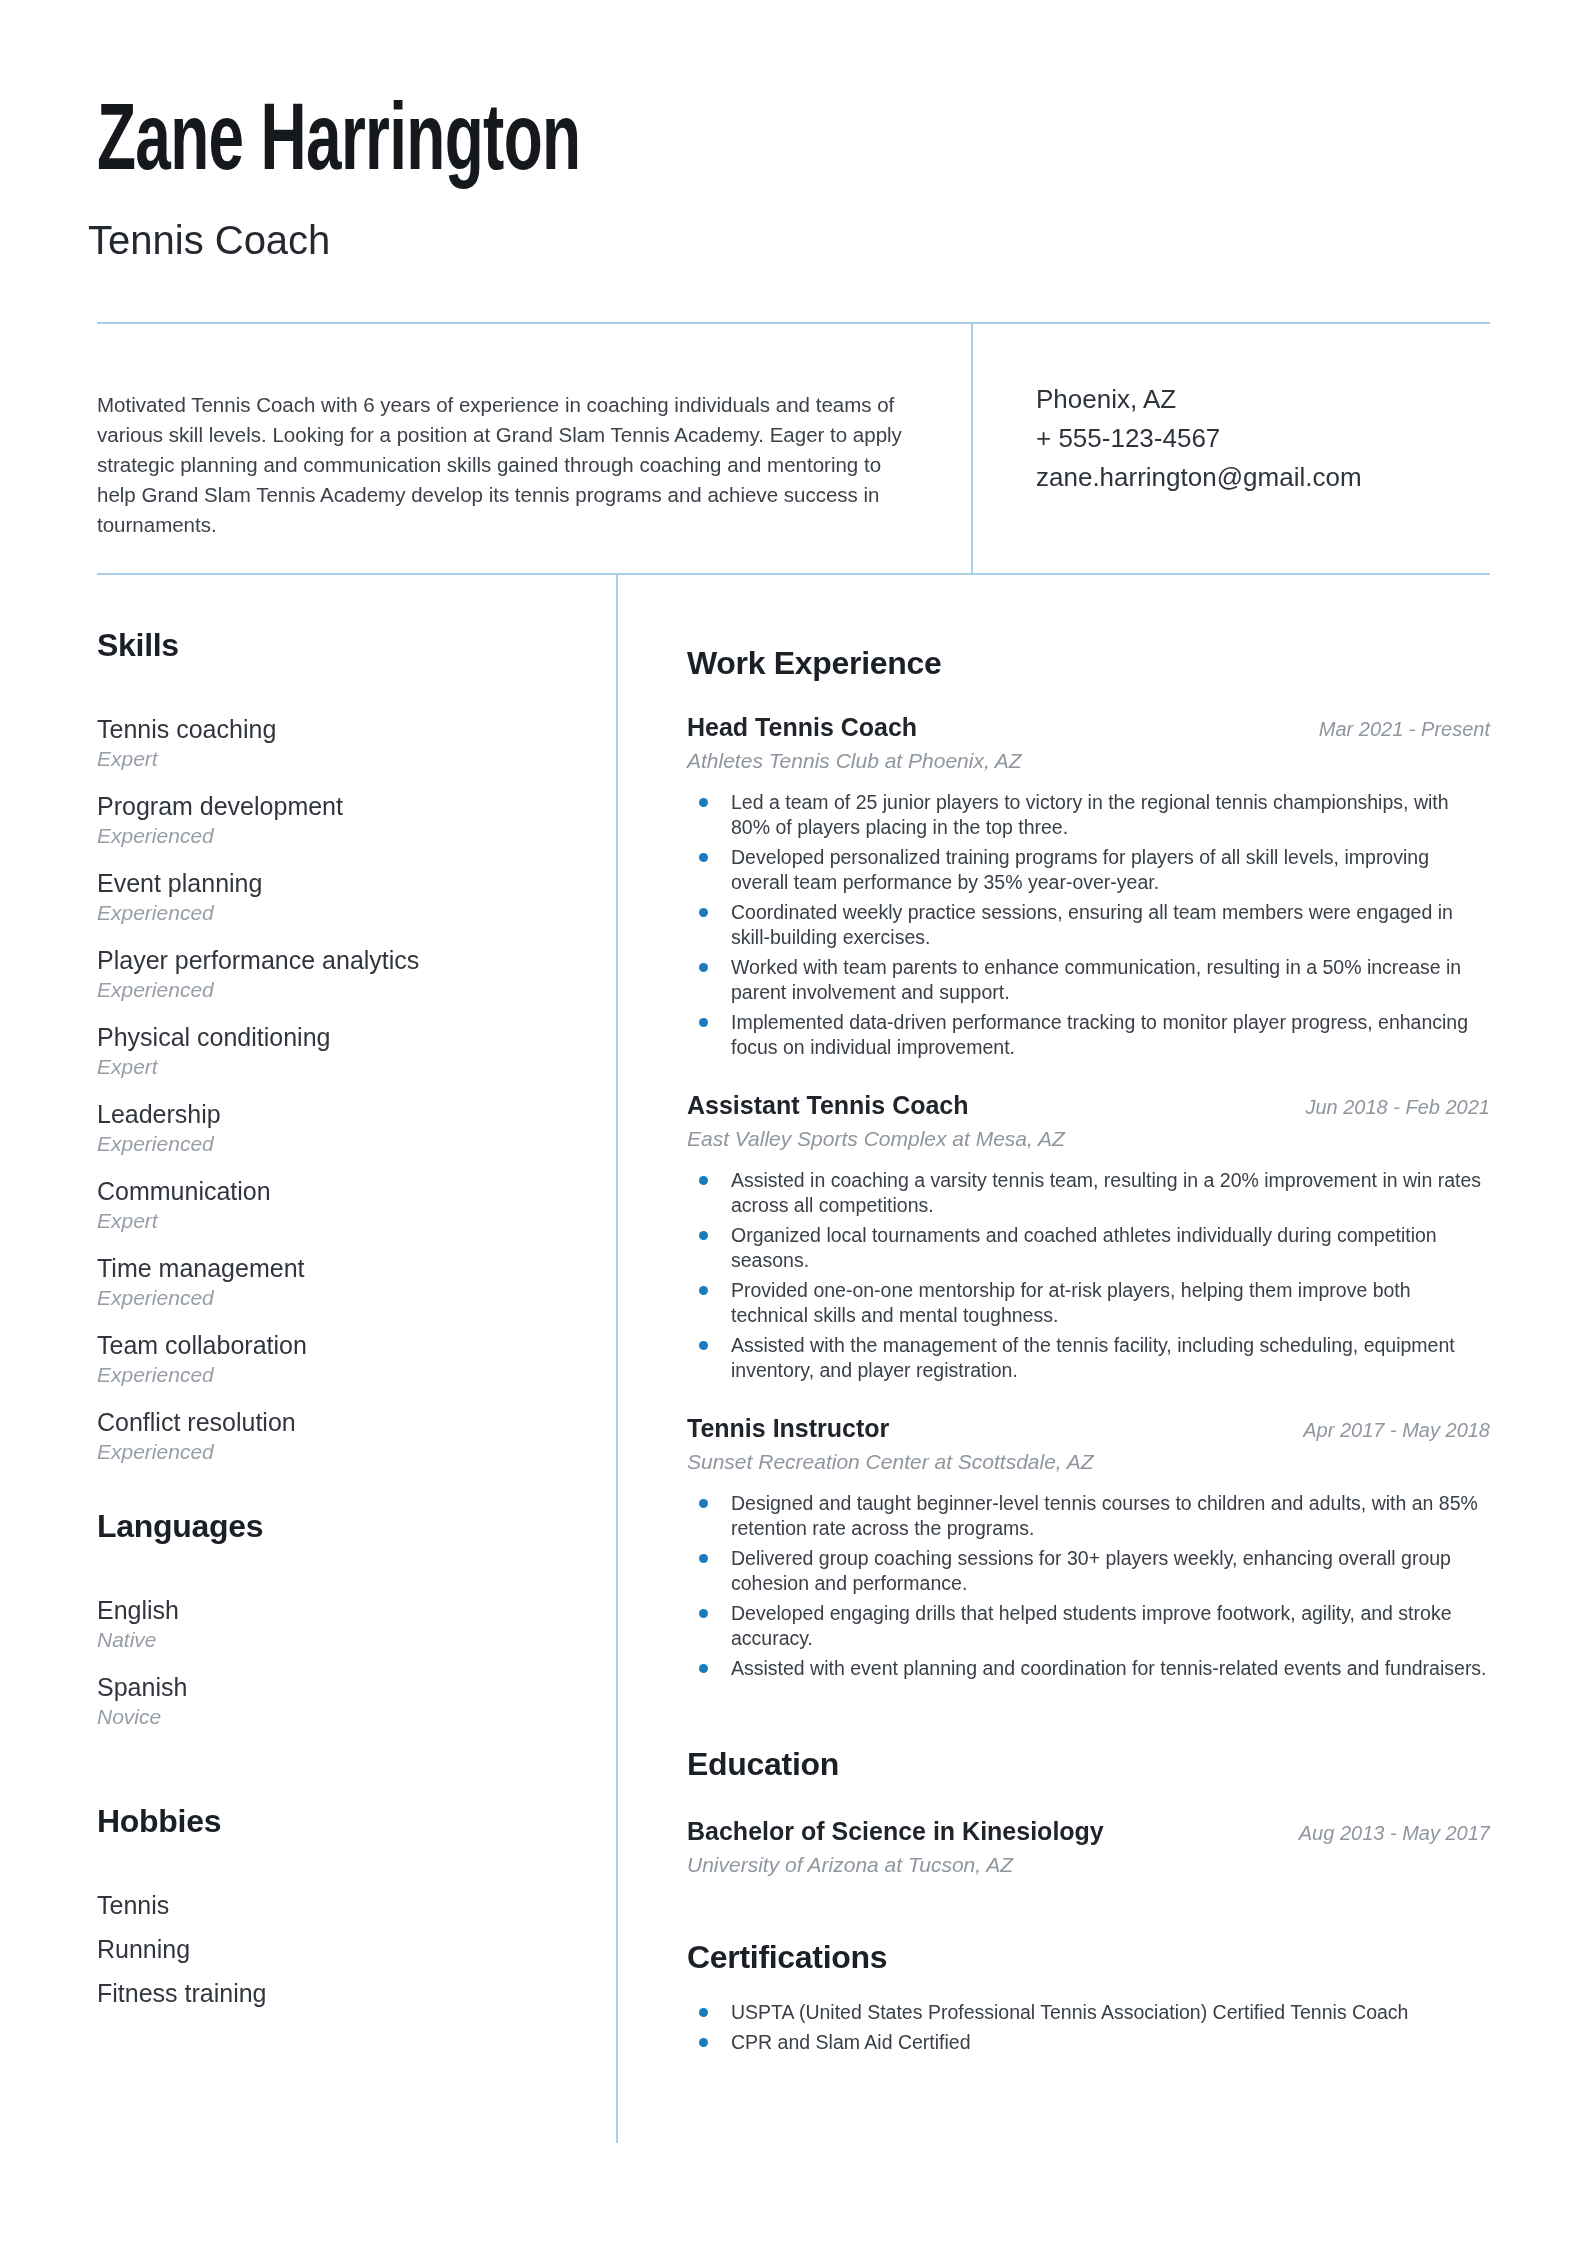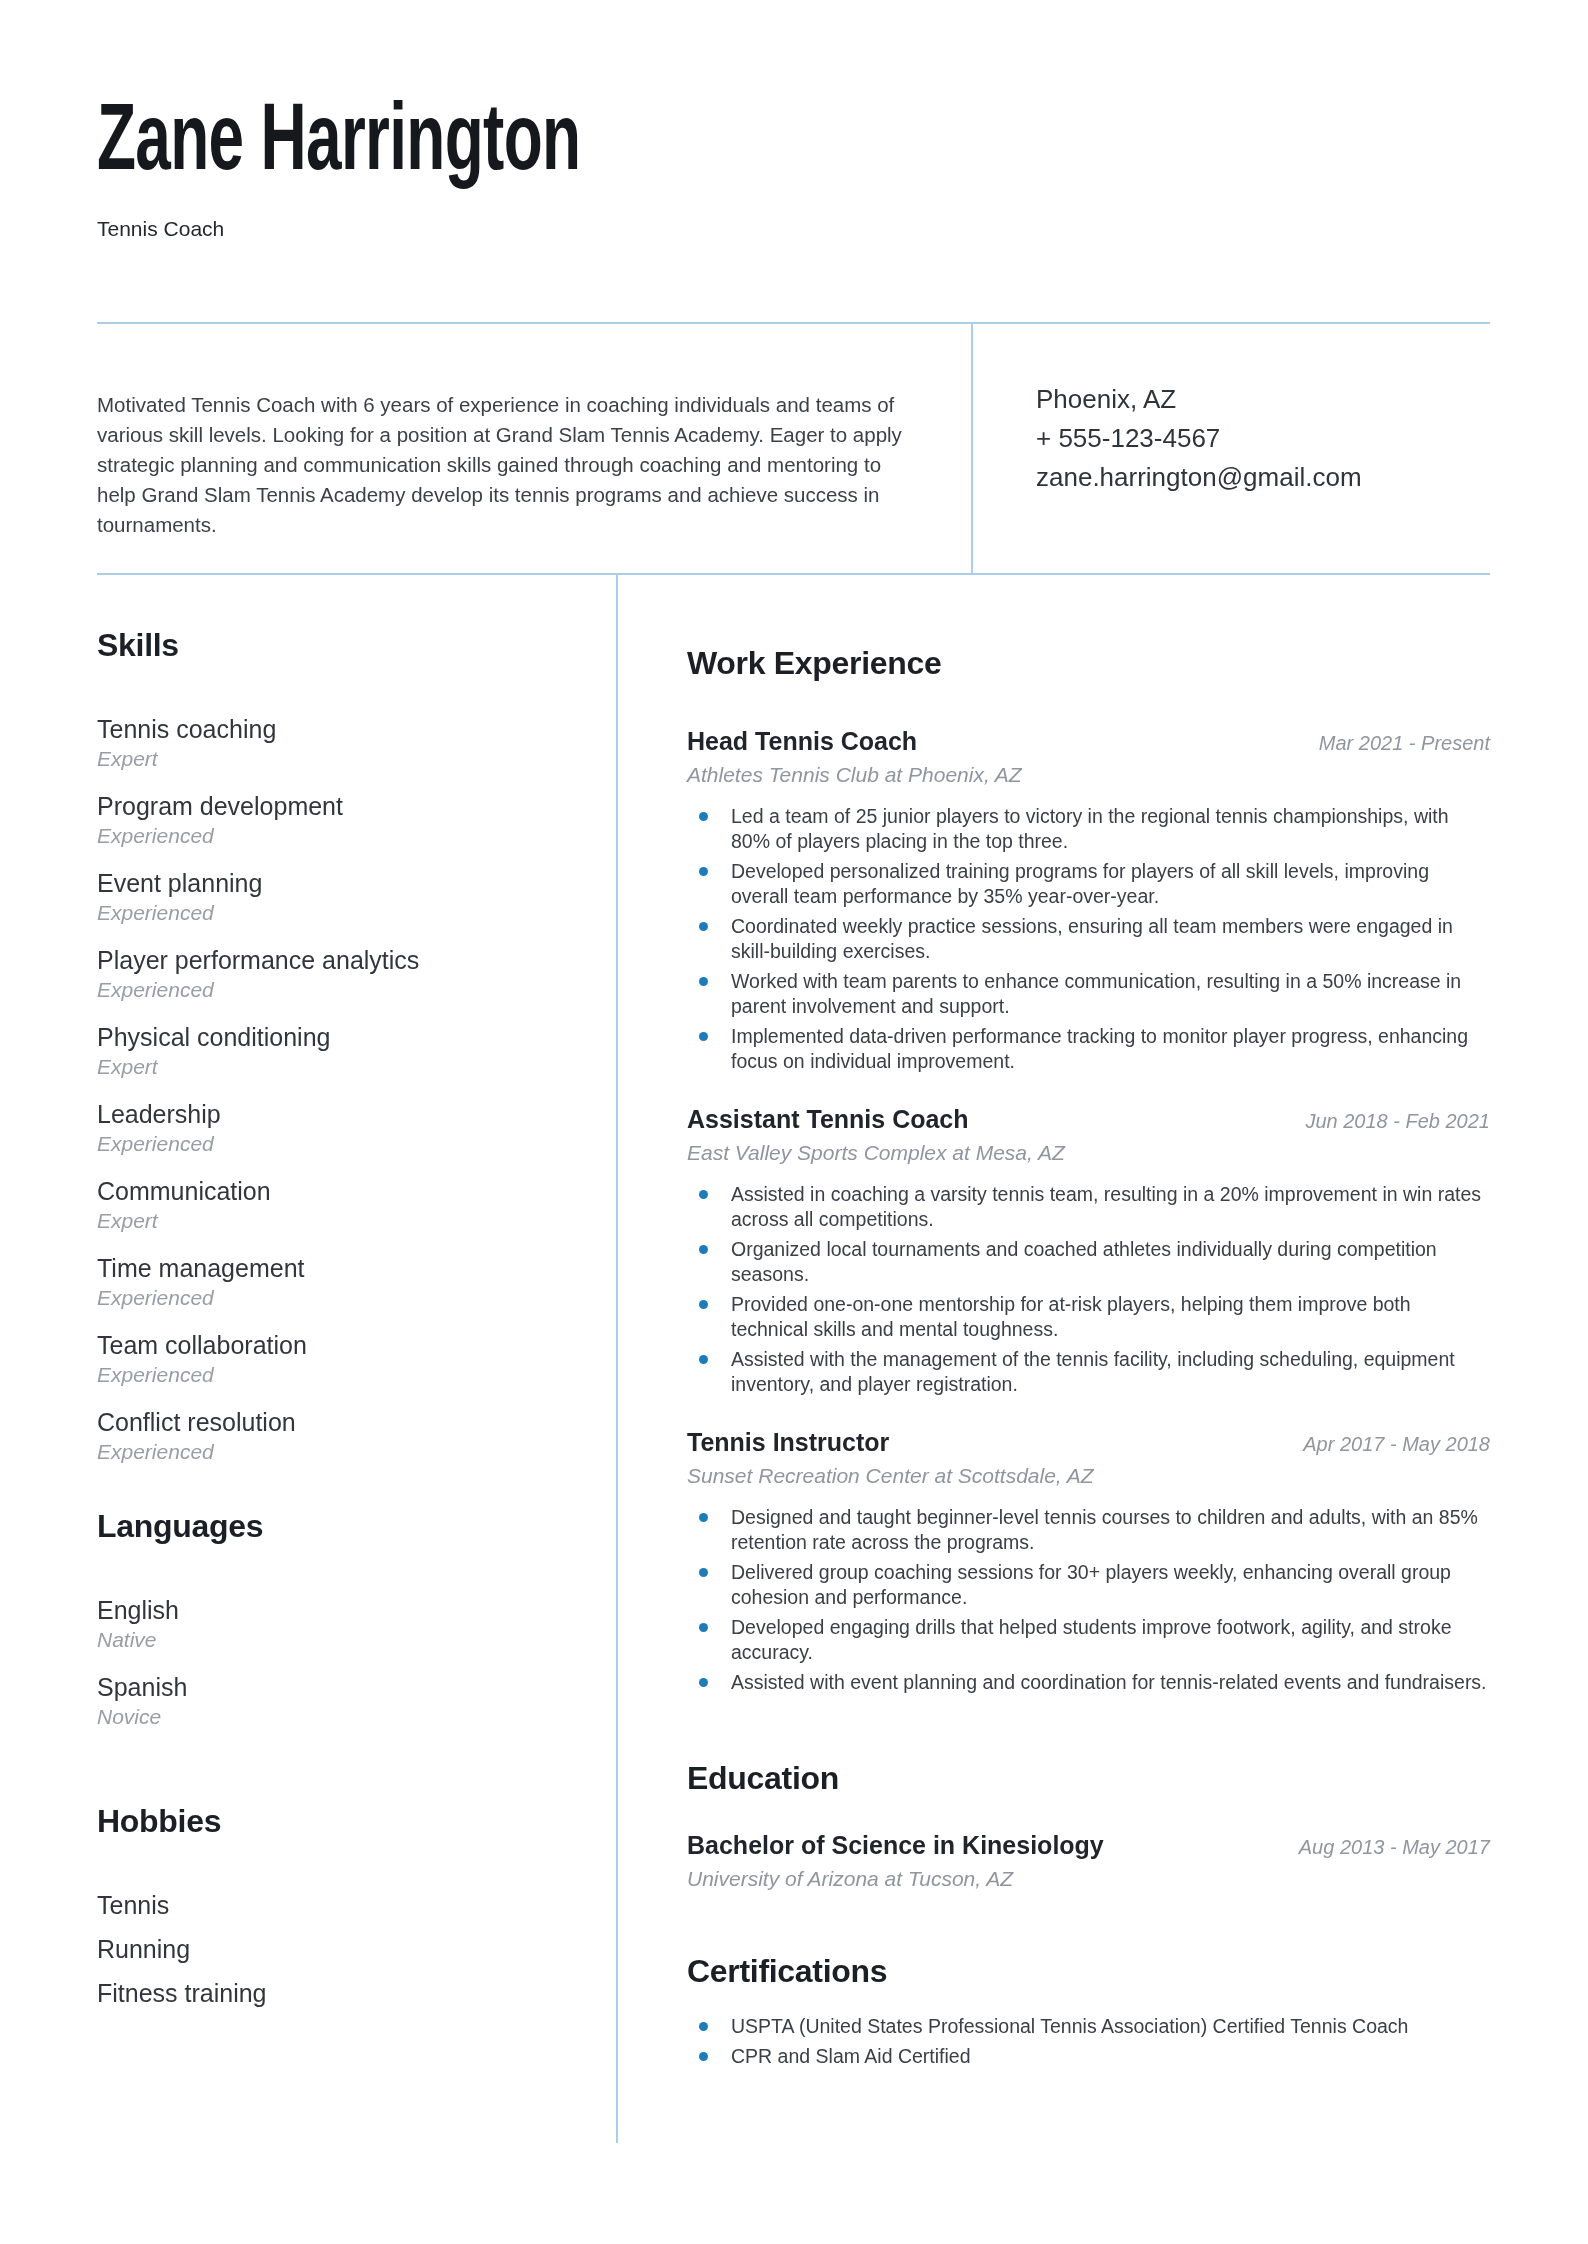--- a/index.html
+++ b/index.html
@@ -7,21 +7,21 @@
   .page {
     position:relative; width:1588px; height:2244px; background:#fff;
     font-family:"Liberation Sans", sans-serif; color:#3a4048; overflow:hidden;
   }
   
   .name {
     position:absolute; left:97px; top:90px; font-size:94px; font-weight:700;
     color:#15181d; letter-spacing:-1px; line-height:1; white-space:nowrap;
     transform:scaleX(0.68); transform-origin:0 0;
   }
-  .subtitle { position:absolute; left:97px; top:216px; font-size:21px; color:#24282f; line-height:1.2; }
+  .subtitle { position:absolute; left:88px; top:216px; font-size:40px; color:#24282f; line-height:1.2; }
   
   .rule { position:absolute; left:97px; width:1393px; height:2px; }
   .rule-top { top:322px; }
   .rule-mid { top:573px; }
   .vdiv { position:absolute; width:2px; }
   .vdiv-header { left:971px; top:324px; height:249px; }
   .vdiv-main   { left:616px; top:575px; height:1568px; }
   
   .summary {
     position:absolute; left:97px; top:390px; width:805px;
@@ -29,21 +29,21 @@
   }
   .contact { position:absolute; left:1036px; top:384px; font-size:26px; color:#2e343c; }
   .contact-item { margin-bottom:8px; line-height:31px; }
   
   .col-left  { position:absolute; left:97px;  top:626px; width:500px; }
   .col-right { position:absolute; left:687px; top:644px; width:803px; }
   h2 {
     margin:0 0 50px; font-size:32px; line-height:38px; font-weight:700;
     color:#1b1f26; letter-spacing:-0.3px;
   }
-  .h2-work  { margin-bottom:43px; }
+  .h2-work  { margin-bottom:29px; }
   .h2-langs { margin:42px 0 50px; }
   .h2-hobbies { margin:72px 0 50px; }
   .h2-edu  { margin:64px 0 32px; }
   .h2-cert { margin:60px 0 24px; }
   
   .skill { margin-bottom:19px; }
   .skill-name { font-size:25px; line-height:30px; color:#31363e; }
   .skill-level { font-size:21px; line-height:26px; margin-top:2px; font-style:italic; color:#979ea7; }
   .hobby { font-size:25px; line-height:30px; margin-bottom:14px; color:#31363e; }
   

